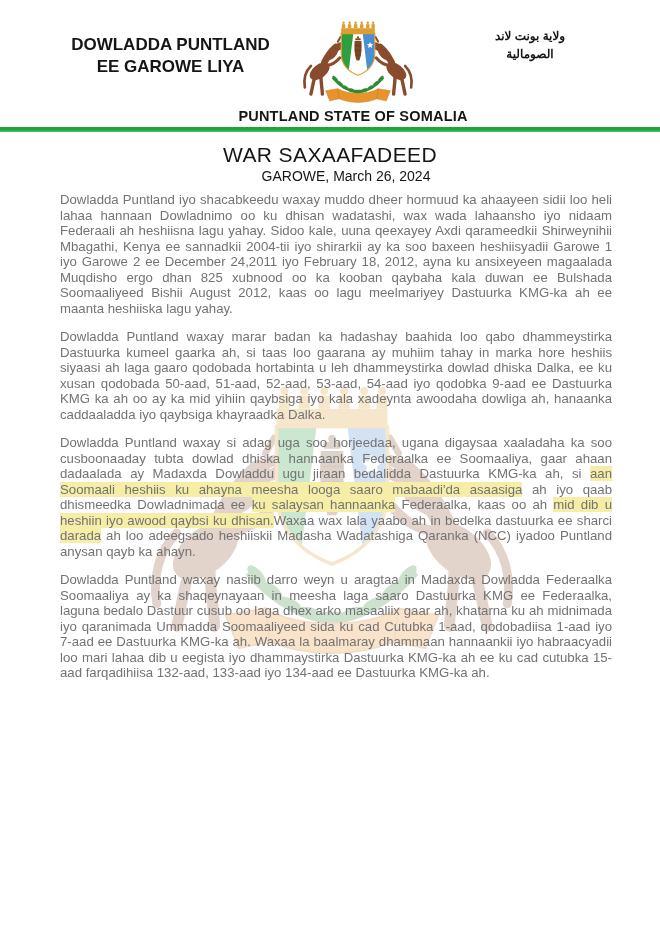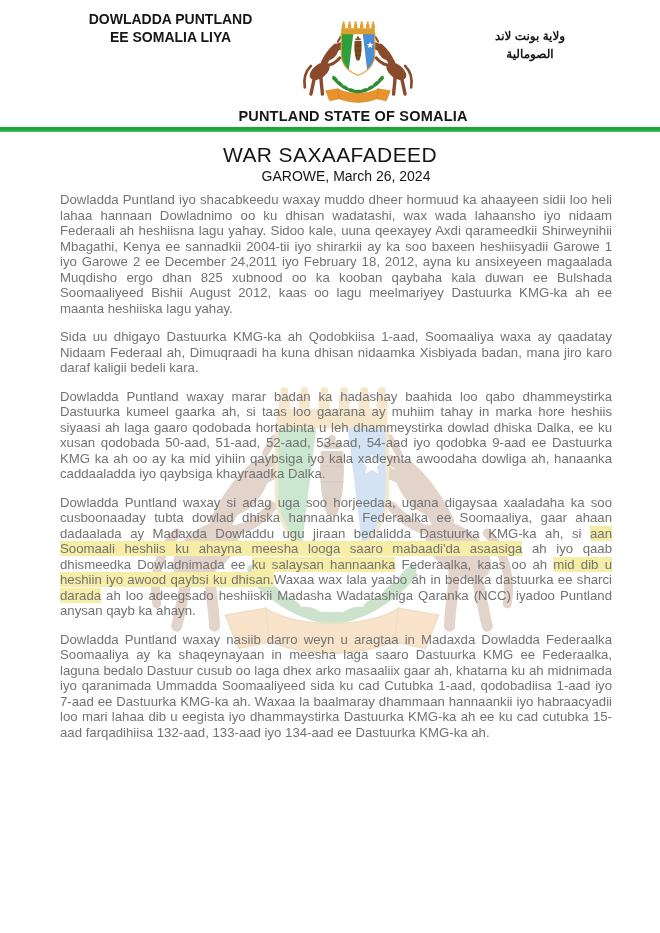--- a/index.html
+++ b/index.html
@@ -3,22 +3,22 @@
 <meta charset="utf-8">
 <style>
   html,body { margin:0; padding:0; background:#e9e9e9; }
   .page {
     position:relative; width:660px; height:933px; margin:0 auto;
     background:#fff; overflow:hidden;
     font-family:"Liberation Sans", sans-serif; color:#161616;
   }
   
   .hdr-left {
-    position:absolute; left:68px; top:10px; width:205px;
-    text-align:center; font-weight:bold; font-size:14px; line-height:1.32;
+    position:absolute; left:68px; top:34px; width:205px;
+    text-align:center; font-weight:bold; font-size:17px; line-height:1.32;
     z-index:2;
   }
   .hdr-arabic {
     position:absolute; left:452px; top:27px; width:156px;
     text-align:center; font-weight:bold; font-size:12px; line-height:1.5;
     direction:rtl; z-index:2;
   }
   .crest { position:absolute; left:284px; top:9px; width:148px; height:103px; z-index:2; }
   .state-name {
     position:absolute; top:108px; left:0; width:100%;
@@ -129,21 +129,21 @@
           <path d="M80,112 C95,121 125,121 140,112 L138,127 C120,134 100,134 82,127 Z"></path>
           <path d="M80,112 L62,115 L68,130 L82,127 Z"></path>
           <path d="M140,112 L158,115 L152,130 L138,127 Z"></path>
         </g>
       </g>
     </defs>
   </svg>
 
   <div class="hdr-left">
     <div>DOWLADDA PUNTLAND</div>
-    <div>EE SOMALIA LIYA</div>
+    <div>EE GAROWE LIYA</div>
   </div>
 
   <svg class="crest" viewBox="0 0 220 140">
     <use href="#crest-def"></use>
   </svg>
 
   <div class="hdr-arabic">
     <div>ولاية بونت لاند</div>
     <div>الصومالية</div>
   </div>
@@ -153,19 +153,18 @@
 
   <div class="doc-title">WAR SAXAAFADEED</div>
   <div class="dateline">GAROWE, March 26, 2024</div>
 
   <svg class="watermark" viewBox="0 0 220 140">
     <use href="#crest-def"></use>
   </svg>
 
   <div class="doc-body">
       <p><span>Dowladda Puntland iyo shacabkeedu waxay muddo dheer hormuud ka ahaayeen sidii loo heli lahaa hannaan Dowladnimo oo ku dhisan wadatashi, wax wada lahaansho iyo nidaam Federaali ah heshiisna lagu yahay. Sidoo kale, uuna qeexayey Axdi qarameedkii Shirweynihii Mbagathi, Kenya ee sannadkii 2004-tii iyo shirarkii ay ka soo baxeen heshiisyadii Garowe 1 iyo Garowe 2 ee December 24,2011 iyo February 18, 2012, ayna ku ansixeyeen magaalada Muqdisho ergo dhan 825 xubnood oo ka kooban qaybaha kala duwan ee Bulshada Soomaaliyeed Bishii August 2012, kaas oo lagu meelmariyey Dastuurka KMG-ka ah ee maanta heshiiska lagu yahay.</span></p>
-      <p><span>Sida uu dhigayo Dastuurka KMG-ka ah Qodobkiisa 1-aad, Soomaaliya waxa ay qaadatay Nidaam Federaal ah, Dimuqraadi ha kuna dhisan nidaamka Xisbiyada badan, mana jiro karo daraf kaligii bedeli kara.</span></p>
       <p><span>Dowladda Puntland waxay marar badan ka hadashay baahida loo qabo dhammeystirka Dastuurka kumeel gaarka ah, si taas loo gaarana ay muhiim tahay in marka hore heshiis siyaasi ah laga gaaro qodobada hortabinta u leh dhammeystirka dowlad dhiska Dalka, ee ku xusan qodobada 50-aad, 51-aad, 52-aad, 53-aad, 54-aad iyo qodobka 9-aad ee Dastuurka KMG ka ah oo ay ka mid yihiin qaybsiga iyo kala xadeynta awoodaha dowliga ah, hanaanka caddaaladda iyo qaybsiga khayraadka Dalka.</span></p>
       <p><span>Dowladda Puntland waxay si adag uga soo horjeedaa, ugana digaysaa xaaladaha ka soo cusboonaaday tubta dowlad dhiska hannaanka Federaalka ee Soomaaliya, gaar ahaan dadaalada ay Madaxda Dowladdu ugu jiraan bedalidda Dastuurka KMG-ka ah, si </span><span class="hl">aan Soomaali heshiis ku ahayna meesha looga saaro mabaadi'da asaasiga</span><span> ah iyo qaab dhismeedka Dowladnimada ee </span><span class="hl">ku salaysan hannaanka</span><span> Federaalka, kaas oo ah </span><span class="hl">mid dib u heshiin iyo awood qaybsi ku dhisan.</span><span>Waxaa wax lala yaabo ah in bedelka dastuurka ee sharci </span><span class="hl">darada</span><span> ah loo adeegsado heshiiskii Madasha Wadatashiga Qaranka (NCC) iyadoo Puntland anysan qayb ka ahayn.</span></p>
       <p><span>Dowladda Puntland waxay nasiib darro weyn u aragtaa in Madaxda Dowladda Federaalka Soomaaliya ay ka shaqeynayaan in meesha laga saaro Dastuurka KMG ee Federaalka, laguna bedalo Dastuur cusub oo laga dhex arko masaaliix gaar ah, khatarna ku ah midnimada iyo qaranimada Ummadda Soomaaliyeed sida ku cad Cutubka 1-aad, qodobadiisa 1-aad iyo 7-aad ee Dastuurka KMG-ka ah. Waxaa la baalmaray dhammaan hannaankii iyo habraacyadii loo mari lahaa dib u eegista iyo dhammaystirka Dastuurka KMG-ka ah ee ku cad cutubka 15-aad farqadihiisa 132-aad, 133-aad iyo 134-aad ee Dastuurka KMG-ka ah.</span></p>
     </div>
 
 </div>
 
 </body></html>

